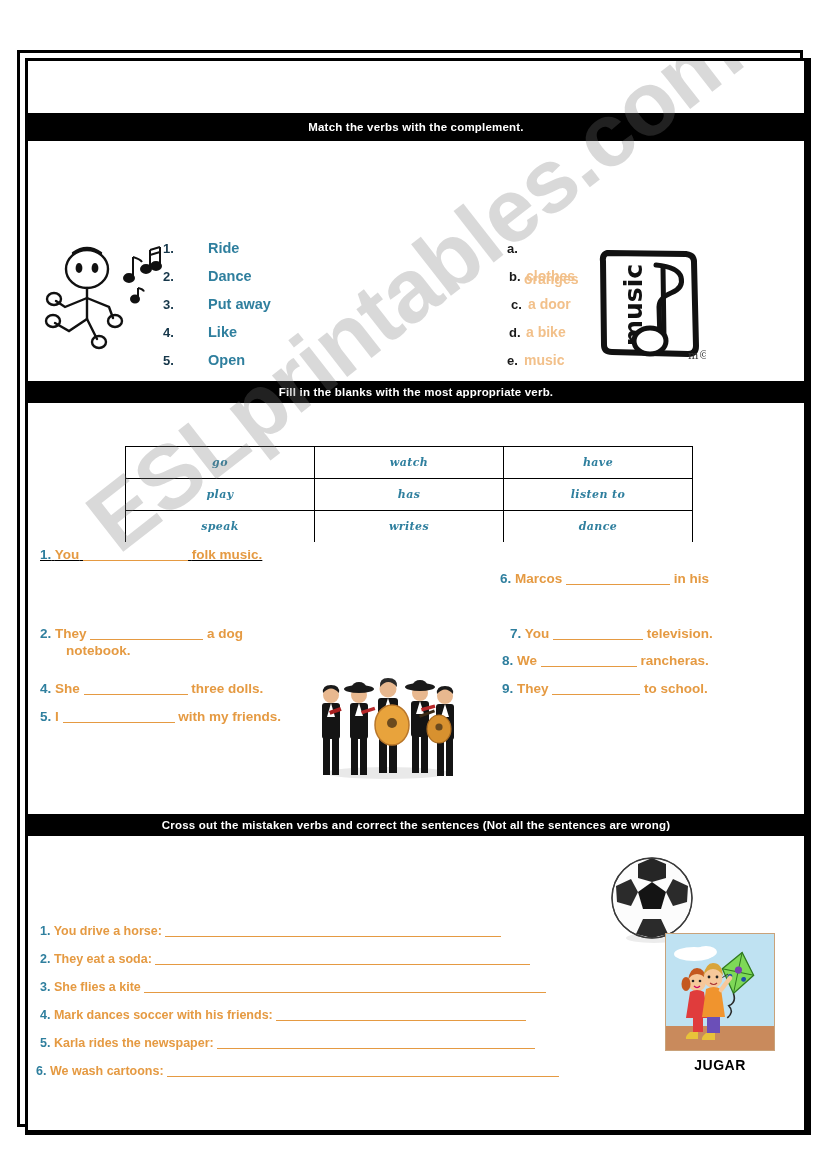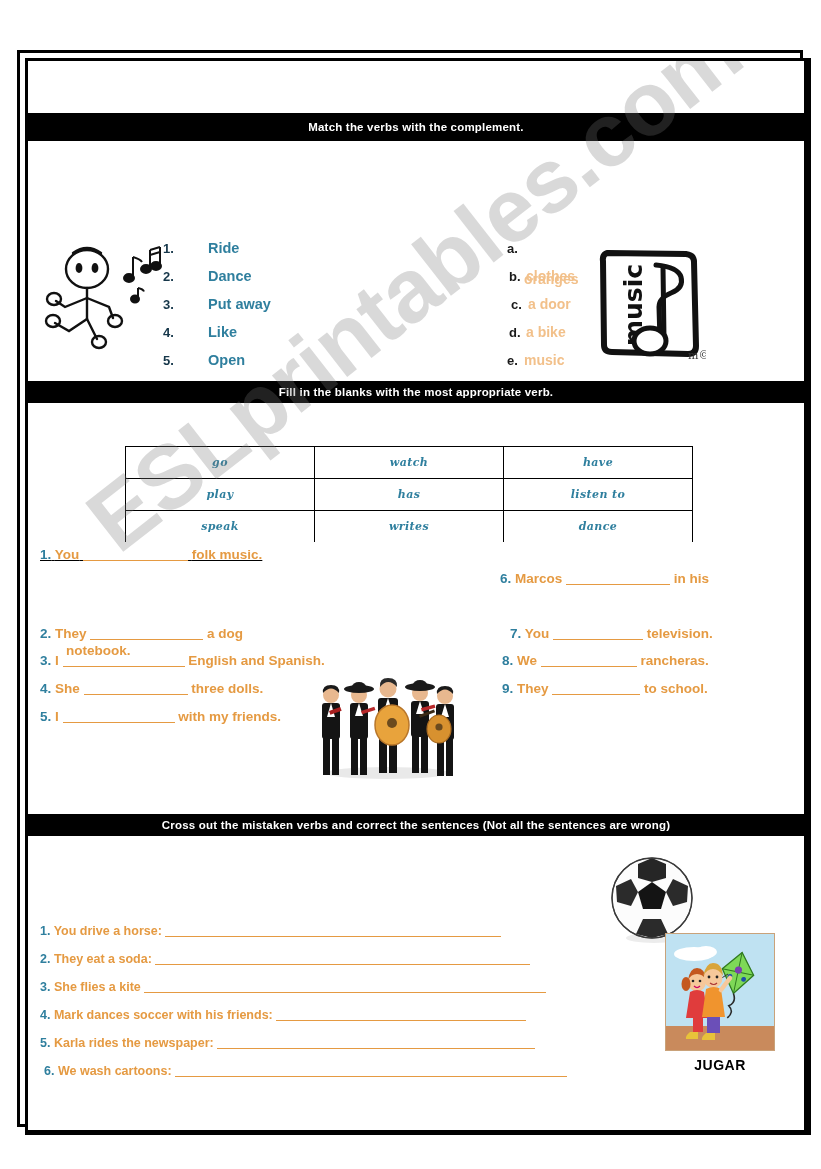--- a/index.html
+++ b/index.html
@@ -209,26 +209,20 @@
     <span class="t">notebook.</span>
   </div>
 
   <div class="fb" style="left:12px;top:565px;">
     <span class="n">2.</span>
     <span class="t">They</span>
     <span class="bl" style="width:113px;"></span>
     <span class="t">a dog</span>
   </div>
 
-  <div class="fb" style="left:12px;top:592px;">
-    <span class="n">3.</span>
-    <span class="t">I</span>
-    <span class="bl" style="width:122px;"></span>
-    <span class="t">English and Spanish.</span>
-  </div>
 
   <div class="fb" style="left:12px;top:620px;">
     <span class="n">4.</span>
     <span class="t">She</span>
     <span class="bl" style="width:104px;"></span>
     <span class="t">three dolls.</span>
   </div>
 
   <div class="fb" style="left:12px;top:648px;">
     <span class="n">5.</span>
@@ -348,21 +342,21 @@
   <div class="co" style="left:12px;top:907px;">
     <span class="n">4.</span>
     <span class="t">Mark dances soccer with his friends:</span>
     <span class="ln" style="width:250px;"></span>
   </div>
   <div class="co" style="left:12px;top:935px;">
     <span class="n">5.</span>
     <span class="t">Karla rides the newspaper:</span>
     <span class="ln" style="width:318px;"></span>
   </div>
-  <div class="co" style="left:16px;top:963px;text-align:center;">
+  <div class="co" style="left:8px;top:963px;text-align:center;">
     <span class="n">6.</span>
     <span class="t">We wash cartoons:</span>
     <span class="ln" style="width:392px;"></span>
   </div>
 
   <svg id="ball" width="86" height="88" viewBox="0 0 86 88">
     <ellipse cx="44" cy="82" rx="28" ry="5" fill="#ececec"></ellipse>
     <circle cx="42" cy="42" r="40" fill="#fcfcfc" stroke="#5a5a5a" stroke-width="1.2"></circle>
     <polygon points="42,26 56,36 51,53 33,53 28,36" fill="#141414"></polygon>
     <polygon points="42,2 56,8 56,22 42,26 28,22 28,8" fill="#141414" opacity=".92"></polygon>

